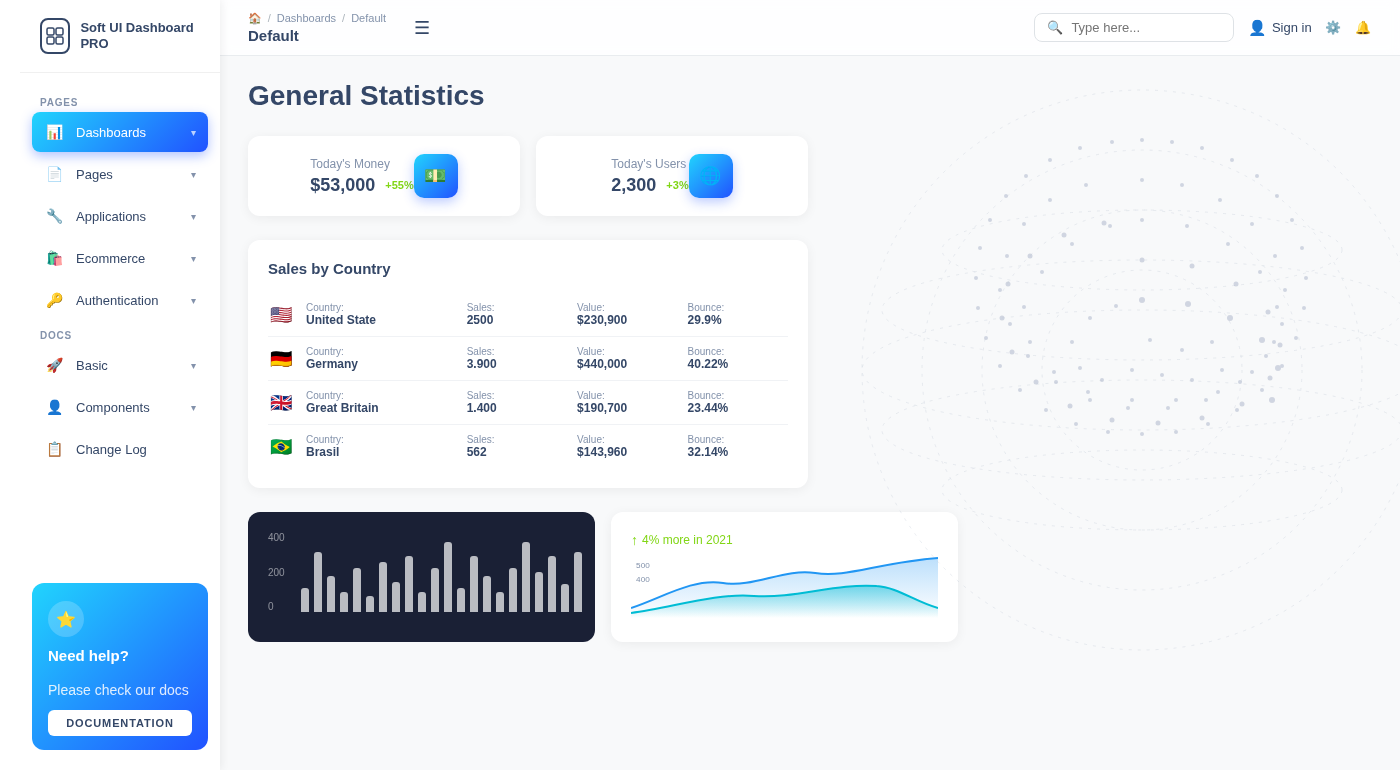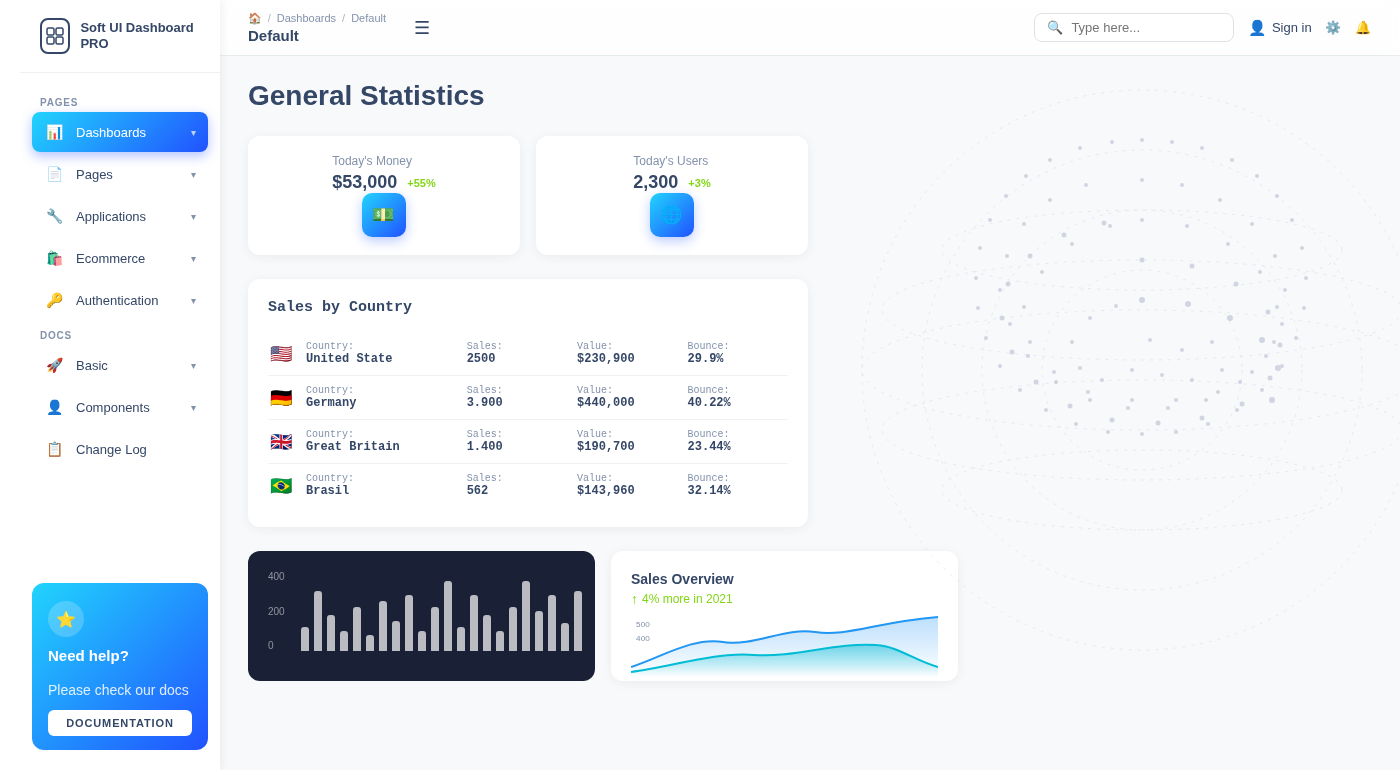--- a/index.html
+++ b/index.html
@@ -162,21 +162,20 @@
       max-width: 560px;
     }
     .stat-card {
       background: #fff;
       border-radius: 12px;
       padding: 18px 20px;
       display: flex;
       align-items: center;
       justify-content: center;
       box-shadow: 0 2px 12px rgba(0,0,0,0.06);
-      flex-direction: column;
     }
     .stat-info .stat-label { font-size: 12px; color: #8392ab; font-weight: 500; margin-bottom: 4px; }
     .stat-info .stat-value { font-size: 18px; font-weight: 700; color: #344767; display: flex; align-items: center; gap: 10px; }
     .stat-badge-pos { font-size: 11px; font-weight: 600; color: #82d616; }
     .stat-badge-neg { font-size: 11px; font-weight: 600; color: #ea0606; }
     .stat-icon-box {
       width: 44px; height: 44px;
       background: linear-gradient(135deg, #21d4fd 0%, #2152ff 100%);
       border-radius: 10px;
       display: flex; align-items: center; justify-content: center;
@@ -185,21 +184,20 @@
     }
 
     
     .section-card {
       background: #fff;
       border-radius: 12px;
       padding: 20px;
       max-width: 560px;
       box-shadow: 0 2px 12px rgba(0,0,0,0.06);
       margin-bottom: 24px;
-      font-family: Liberation Mono, monospace;
     }
     .section-title { font-size: 15px; font-weight: 700; color: #344767; margin-bottom: 16px; }
     .country-table { width: 100%; }
     .country-row {
       display: flex; align-items: center;
       padding: 9px 0;
       border-bottom: 1px solid #f0f2f5;
       gap: 10px;
     }
     .country-row:last-child { border-bottom: none; }
@@ -662,21 +660,20 @@
                 <div class="bar" style="height: 70px;"></div>
                 <div class="bar" style="height: 40px;"></div>
                 <div class="bar" style="height: 56px;"></div>
                 <div class="bar" style="height: 28px;"></div>
                 <div class="bar" style="height: 60px;"></div>
               </div>
           </div>
         </div>
 
         <div class="chart-card-light">
-          <div class="sales-overview-title">Sales Overview</div>
           <div class="sales-overview-sub">
             <span style="color:#82d616;font-size:14px;">↑</span>
             <span>4% more in 2021</span>
           </div>
           <svg class="area-svg" viewBox="0 0 300 70" preserveAspectRatio="none">
             <defs>
               <linearGradient id="areaGrad1" x1="0" x2="0" y1="0" y2="1">
                 <stop offset="0%" stop-color="#2196f3" stop-opacity="0.3"></stop>
                 <stop offset="100%" stop-color="#2196f3" stop-opacity="0"></stop>
               </linearGradient>

